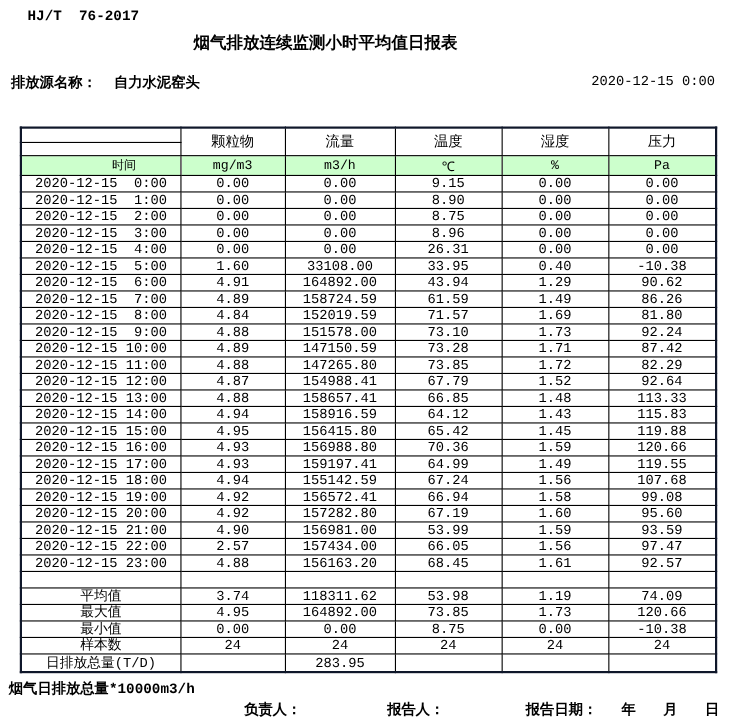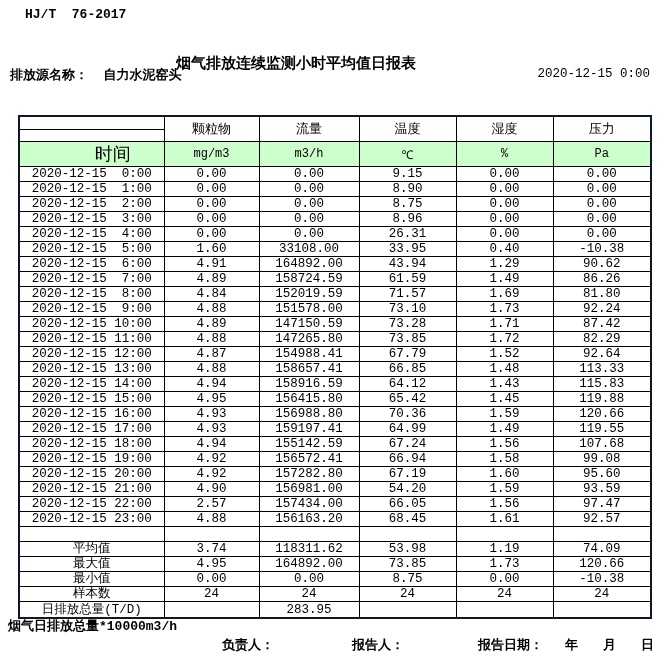--- a/index.html
+++ b/index.html
@@ -7,21 +7,21 @@
     width:672px;height:659px;position:relative;color:#000;
     font-family:"Liberation Mono","DejaVu Sans Mono",monospace;
     -webkit-font-smoothing:none;
   }
   .standard-code{
     position:absolute;left:10px;top:7px;
     font-size:13px;font-weight:bold;white-space:pre;margin-left:15px;
   }
   .report-title{
     position:absolute;left:0;top:30px;width:592px;
-    text-align:center;font-size:15px;font-weight:bold;letter-spacing:0px;margin-top:24px;
+    text-align:center;font-size:15px;font-weight:bold;letter-spacing:0px;
   }
   .meta-row{
     position:absolute;left:0;top:66px;width:672px;height:16px;font-size:13px;
   }
   .source-line{position:absolute;left:10px;top:0;font-weight:bold;white-space:pre;}
   .report-datetime{position:absolute;right:22px;top:1px;font-size:12.5px;font-weight:normal;}
 
   table.report-table{
     position:absolute;left:18px;top:115px;
     border-collapse:collapse;table-layout:fixed;width:632px;
@@ -30,21 +30,21 @@
   .report-table td,.report-table th{
     border:1px solid #000;
     text-align:center;vertical-align:middle;
     padding:0;margin:0;overflow:hidden;
     font-size:12.5px;font-weight:normal;
   }
   tr.head-top td{height:12px;}
   tr.head-bottom td{height:11px;}
   tr.head-top th{font-size:13px;}
   tr.unit-row td{height:15px;background:var(--header-green,#ccffcc);font-size:12px;}
-  tr.unit-row td.time-head{font-size:18px;padding-left:42px;}
+  tr.unit-row td.time-head{font-size:11px;padding-left:42px;}
   tr.data-row td{height:14px;line-height:14px;}
   tr.spacer-row td{height:14px;}
   tr.summary-row td{height:14px;line-height:14px;margin-top:30px;}
   tr.total-row td{height:15px;}
   td.time-cell,.time-col{white-space:pre;}
 
   .footer-note{
     position:absolute;left:8px;top:617px;
     font-size:13px;font-weight:bold;white-space:pre;
   }
@@ -268,21 +268,21 @@
         <td>4.92</td>
         <td>157282.80</td>
         <td>67.19</td>
         <td>1.60</td>
         <td>95.60</td>
       </tr>
       <tr class="data-row">
         <td class="time-cell">2020-12-15 21:00</td>
         <td>4.90</td>
         <td>156981.00</td>
-        <td>54.20</td>
+        <td>53.99</td>
         <td>1.59</td>
         <td>93.59</td>
       </tr>
       <tr class="data-row">
         <td class="time-cell">2020-12-15 22:00</td>
         <td>2.57</td>
         <td>157434.00</td>
         <td>66.05</td>
         <td>1.56</td>
         <td>97.47</td>

